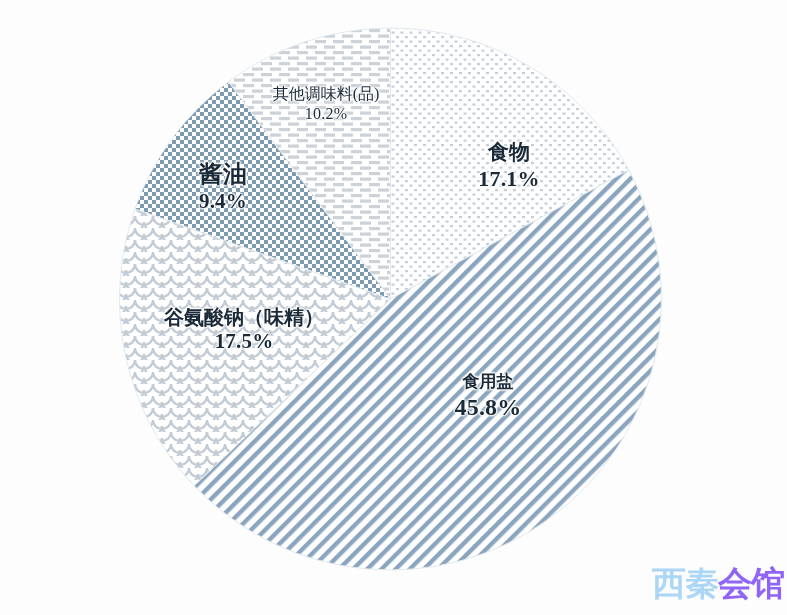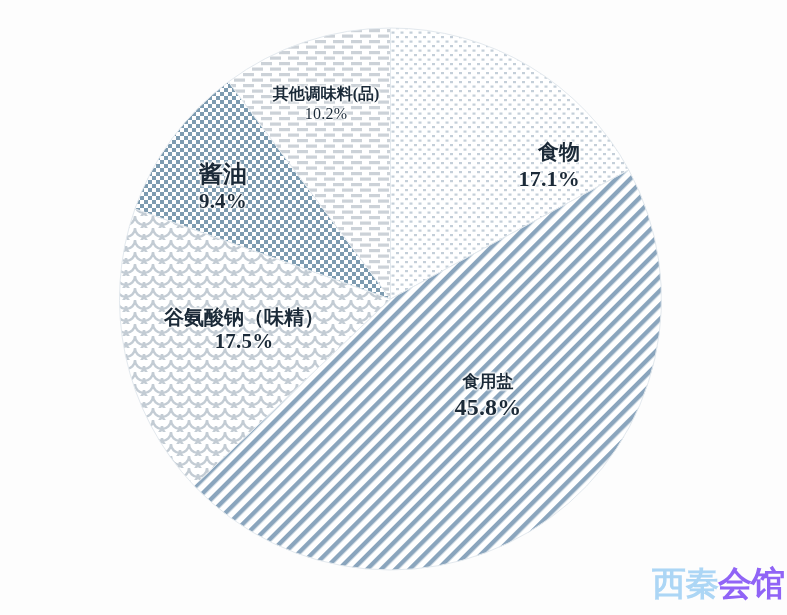--- a/index.html
+++ b/index.html
@@ -44,38 +44,38 @@
     display: block;
     font-weight: bold;
   }
   .slice-label .lbl-val {
     display: block;
     font-weight: bold;
     letter-spacing: 0.2px;
   }
 
   
-  #label-food        { left: 420px; top: 140px; width: 160px; font-size: 21px; text-align: right; }
+  #label-food        { left: 429px; top: 140px; width: 160px; font-size: 21px; }
   #label-food .lbl-name { font-size: 21px; }
   #label-food .lbl-val  { font-size: 22px; }
 
   #label-salt        { left: 398px; top: 372px; width: 180px; font-size: 23px; }
   #label-salt .lbl-name { font-size: 17px; }
   #label-salt .lbl-val  { font-size: 24px; }
 
   #label-msg         { left: 119px; top: 305px; width: 250px; font-size: 20px; }
   #label-msg .lbl-name { font-size: 20px; }
   #label-msg .lbl-val  { font-size: 21px; }
 
   #label-soy         { left: 168px; top: 160px; width: 110px; font-size: 20px; }
   #label-soy .lbl-name { font-size: 24px; }
   #label-soy .lbl-val  { font-size: 21px; }
 
   #label-other       { left: 246px; top: 84px; width: 160px; font-size: 16px; }
-  #label-other .lbl-name { font-size: 16px; font-weight: bold; }
+  #label-other .lbl-name { font-size: 16px; font-weight: normal; }
   #label-other .lbl-val  { font-size: 16px; font-weight: normal; }
 
   #watermark {
     position: absolute;
     left: 652px;
     top: 566px;
     font-family: "DejaVu Sans", sans-serif;
     font-size: 34px;
     font-weight: bold;
     letter-spacing: -1px;

